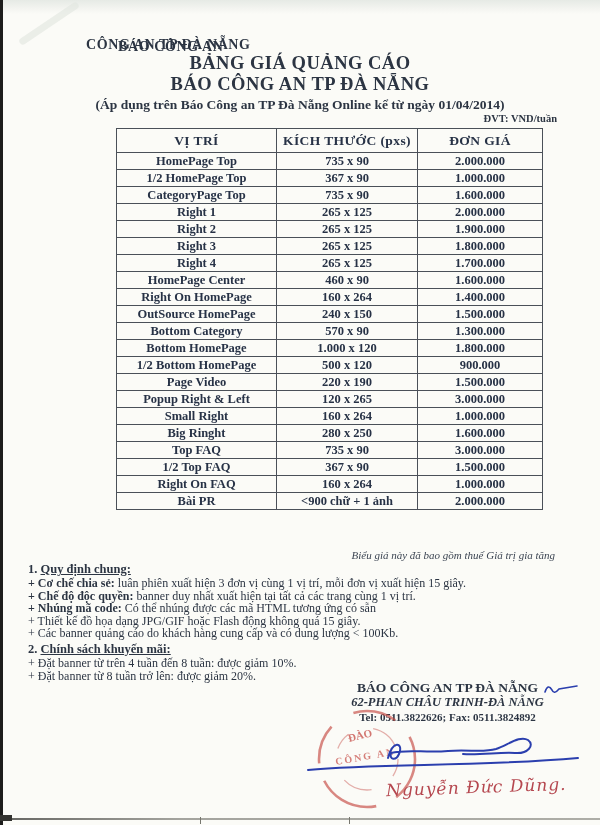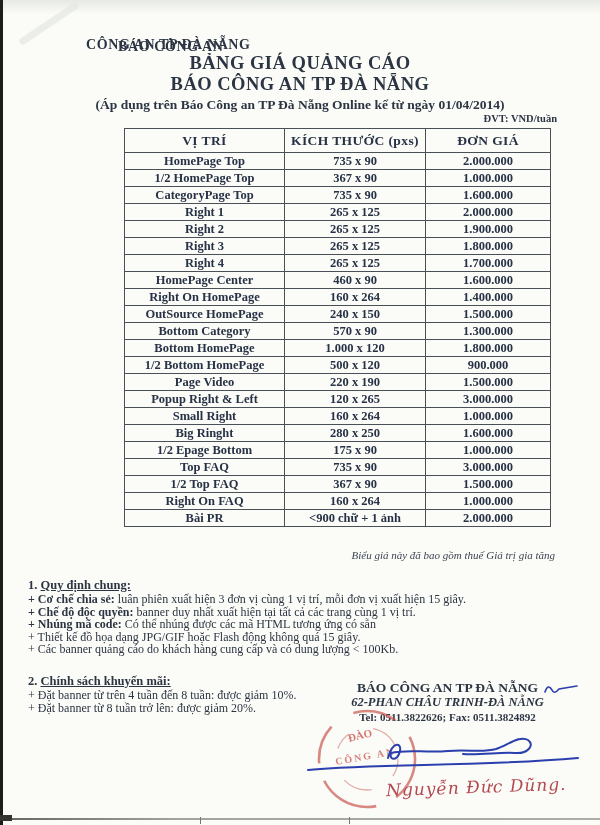--- a/index.html
+++ b/index.html
@@ -24,32 +24,32 @@
   .org-line1 { position:absolute; left:86px; top:21px; font-size:14px; font-weight:bold; letter-spacing:.6px;margin-top:16px; }
   .org-line2 { position:absolute; left:118px; top:39px; font-size:14px; font-weight:bold; letter-spacing:.6px; }
   .title-1 { position:absolute; left:0; top:53px; width:600px; text-align:center;
     font-size:18.5px; font-weight:bold; letter-spacing:.5px; }
   .title-2 { position:absolute; left:0; top:74px; width:600px; text-align:center;
     font-size:18.5px; font-weight:bold; letter-spacing:.5px; }
   .subtitle { position:absolute; left:0; top:97px; width:600px; text-align:center;
     font-size:13.5px; font-weight:bold; }
   .unit-note { position:absolute; right:43px; top:113px; font-size:10.5px; font-weight:bold; }
 
-  table.price { position:absolute; left:124px; top:128px; width:426px;
+  table.price { position:absolute; left:116px; top:128px; width:426px;
     border-collapse:collapse; table-layout:fixed; }
   table.price th, table.price td {
     border:1px solid #4a5058; text-align:center; vertical-align:middle;
     overflow:hidden; white-space:nowrap; color:#273246; }
   table.price th { height:24px; font-size:13.5px; font-weight:bold; letter-spacing:.4px; }
   table.price td { height:17px; font-size:12.5px; font-weight:bold; line-height:1; }
 
   .footnote { position:absolute; right:45px; top:549px; font-size:11px; font-style:italic; color:#3c4553;margin-left:46px; }
 
   .rules { position:absolute; left:28px; top:560px; width:550px; }
-  .sec-heading { font-size:12.5px; font-weight:bold; line-height:14px; margin-top:18px; }
+  .sec-heading { font-size:12.5px; font-weight:bold; line-height:14px; margin-top:2px; }
   .sec-heading .u { text-decoration:underline; }
   .sec-line { font-size:12px; line-height:12.6px; }
   .sec-line b { font-weight:bold; }
   .rules > .sec-heading + .sec-line { margin-top:1px; }
 
   .footer-block { position:absolute; left:325px; top:680px; width:245px; text-align:center; }
   .footer-org { font-size:13.5px; font-weight:bold; line-height:15px; }
   .footer-addr { font-size:12.5px; font-weight:bold; line-height:14.5px;font-style:italic; }
   .footer-contact { font-size:11px; font-weight:bold; line-height:14.5px; }
 
@@ -170,25 +170,20 @@
         <td>Small Right</td>
         <td>160 x 264</td>
         <td>1.000.000</td>
       </tr>
       <tr>
         <td>Big Ringht</td>
         <td>280 x 250</td>
         <td>1.600.000</td>
       </tr>
       <tr>
-        <td>1/2 Epage Bottom</td>
-        <td>175 x 90</td>
-        <td>1.000.000</td>
-      </tr>
-      <tr>
         <td>Top FAQ</td>
         <td>735 x 90</td>
         <td>3.000.000</td>
       </tr>
       <tr>
         <td>1/2 Top FAQ</td>
         <td>367 x 90</td>
         <td>1.500.000</td>
       </tr>
       <tr>

